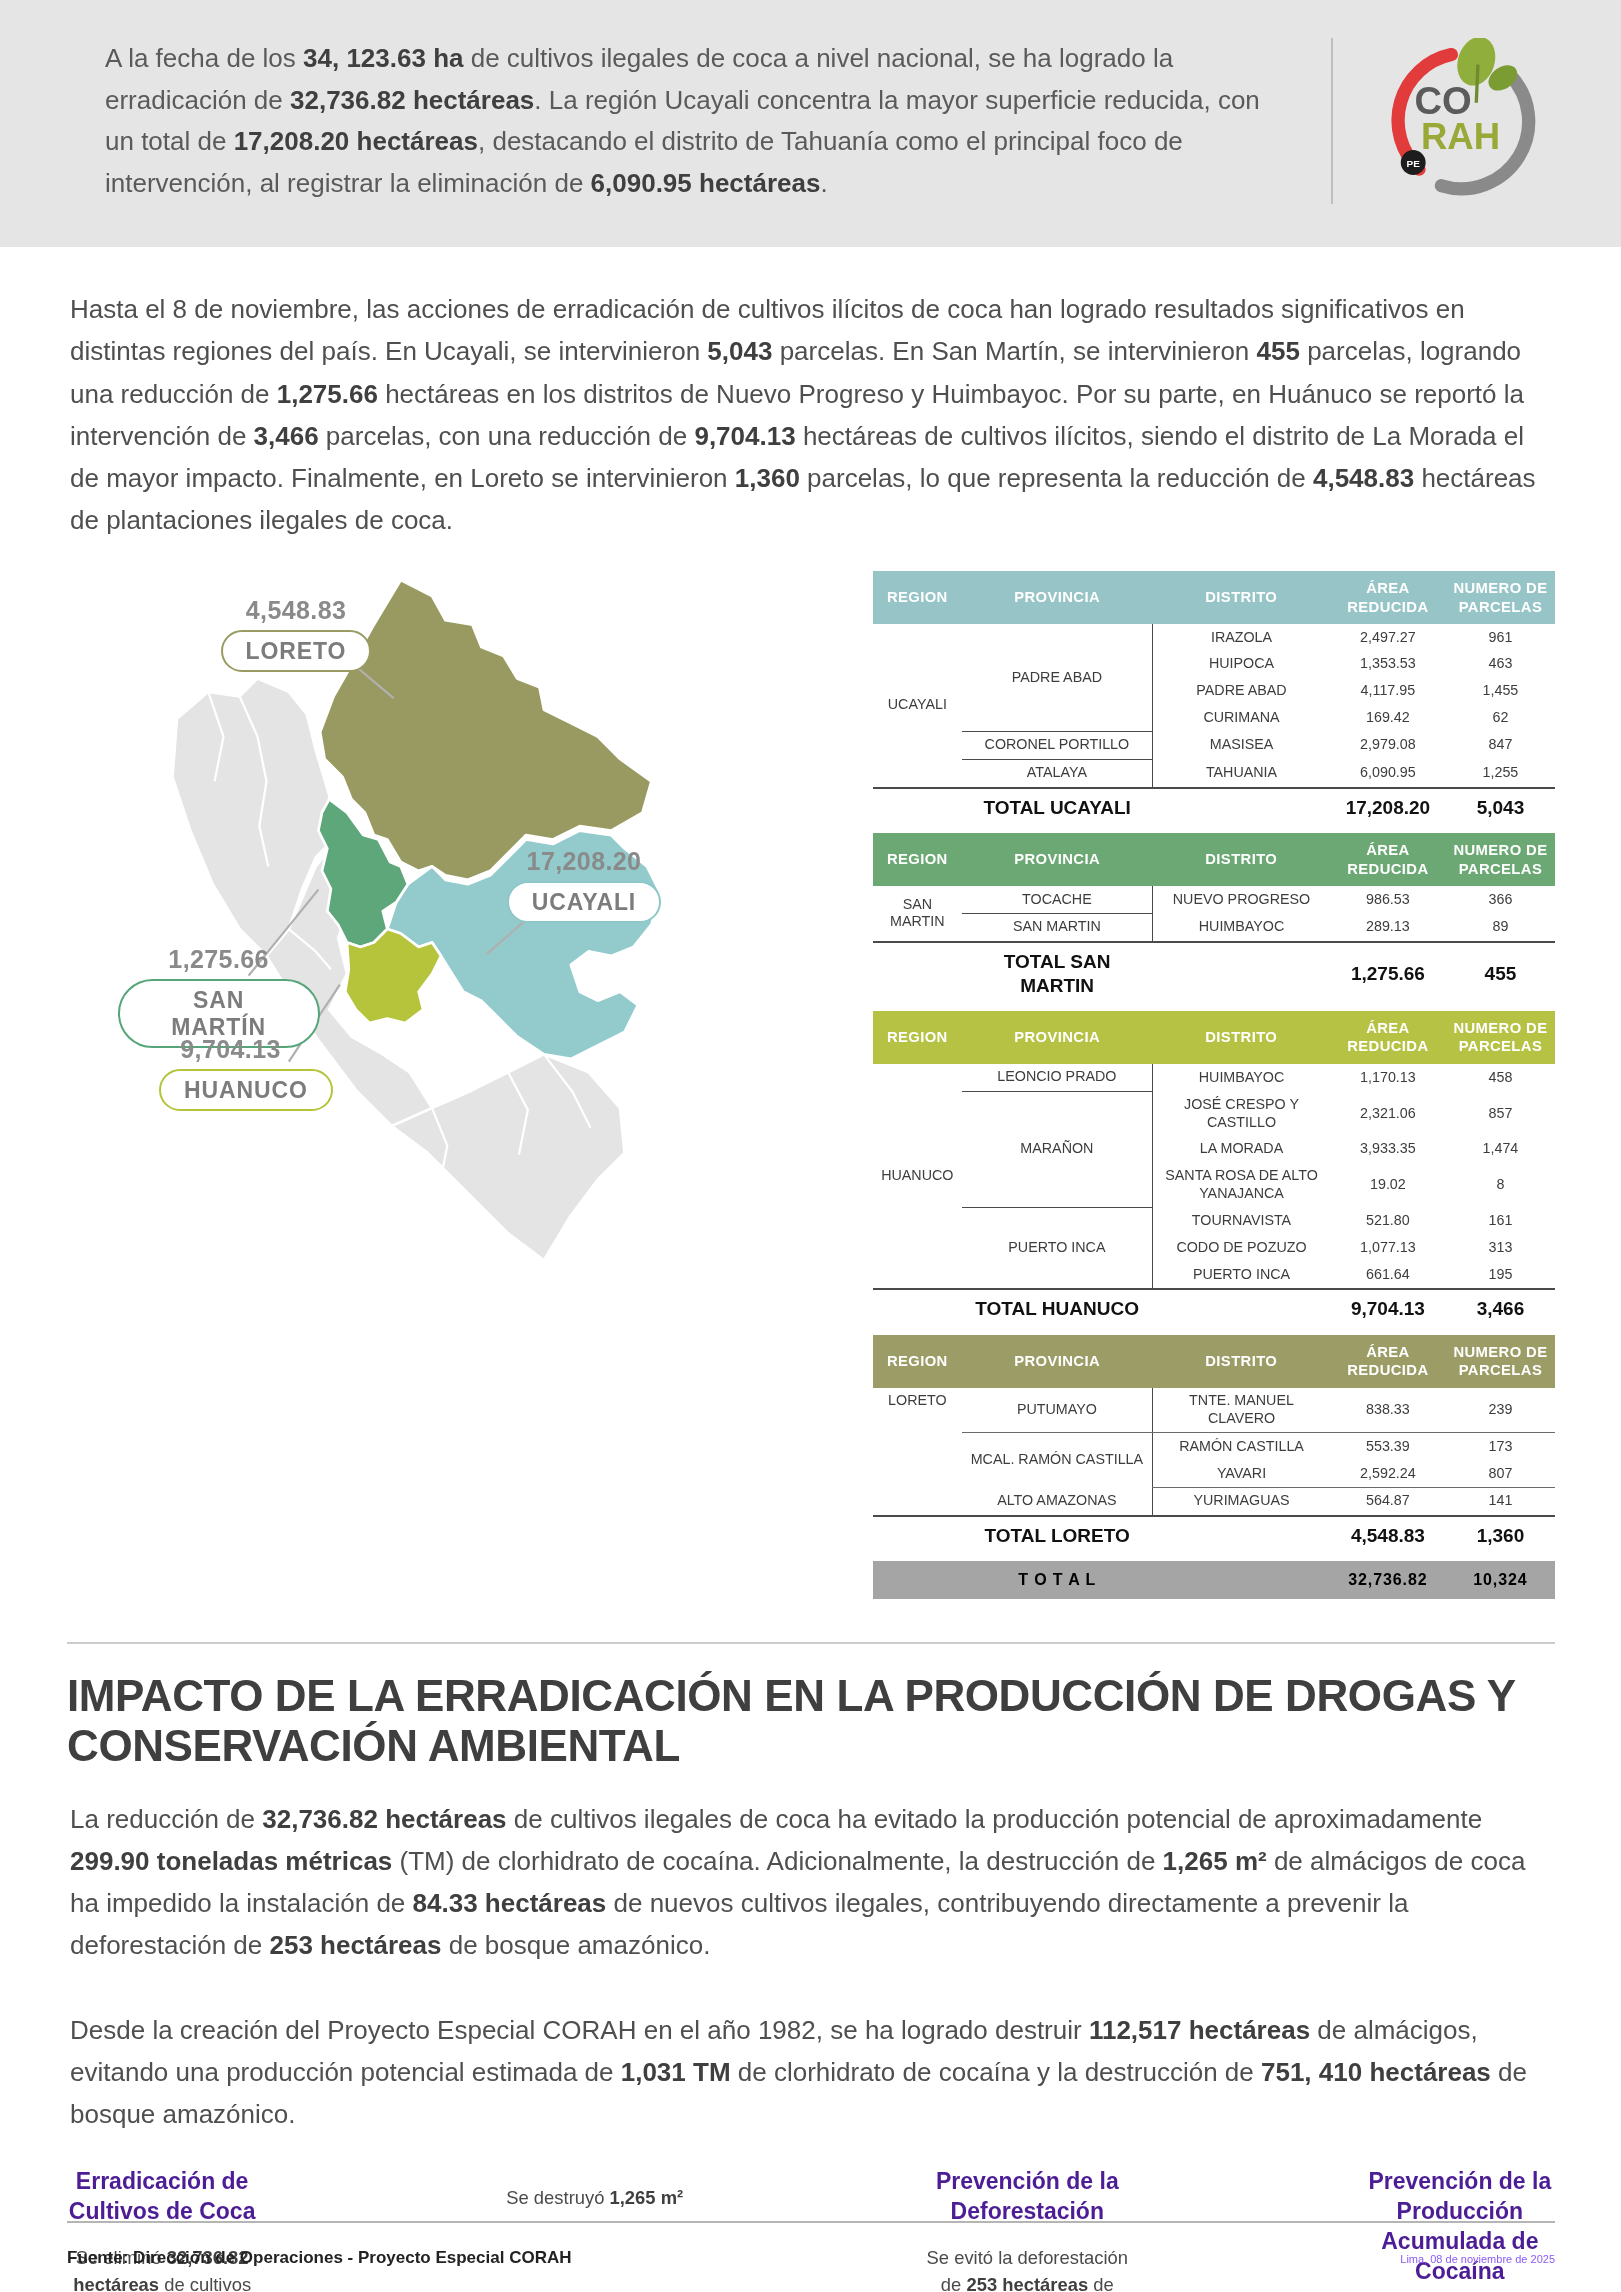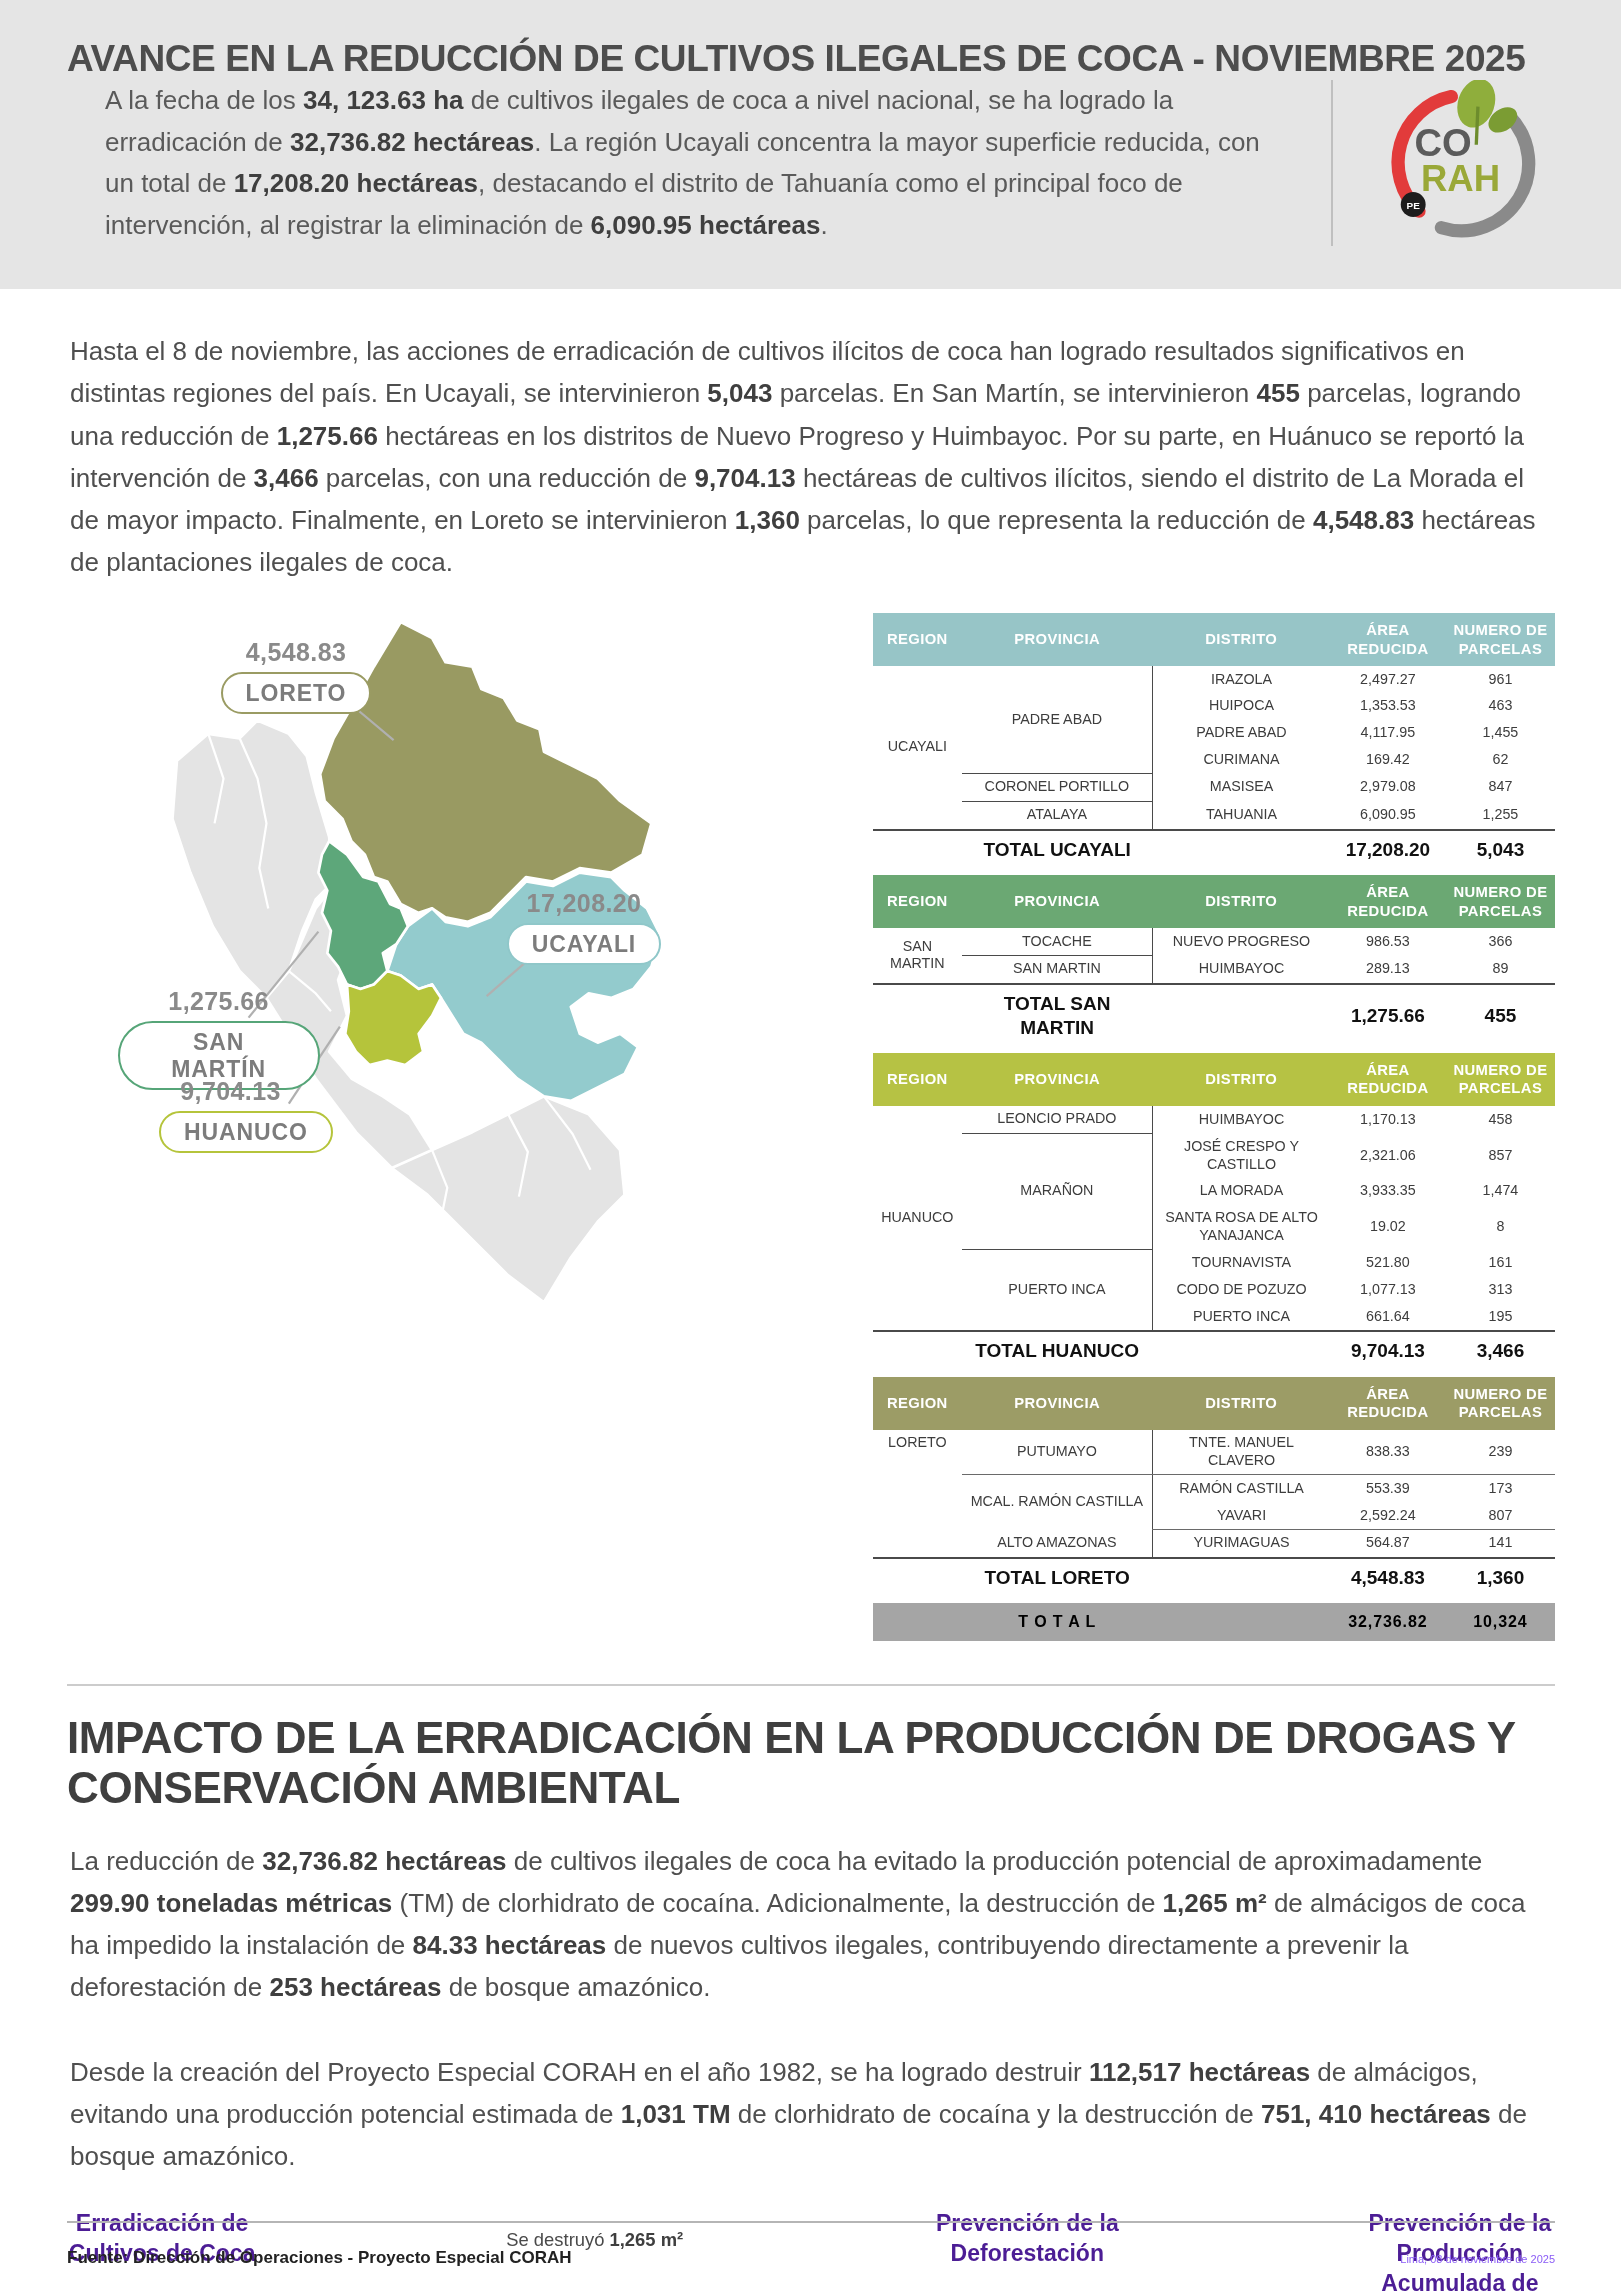--- a/index.html
+++ b/index.html
@@ -57,21 +57,20 @@
   
   .footer{position:absolute;left:67px;right:67px;bottom:25px;border-top:2.7px solid #b5b5b5;
      padding-top:25px;display:flex;justify-content:space-between;align-items:baseline}
   .footer .src{font-size:17px;font-weight:700;color:#222}
   .footer .date{font-size:11px;color:#8b5cf6}
 </style>
 </head>
 <body>
 
 <div class="header">
-  <h1 class="title">AVANCE EN LA REDUCCIÓN DE CULTIVOS ILEGALES DE COCA  - NOVIEMBRE 2025</h1>
   <div class="intro-row">
     <p class="intro-text"><span>A la fecha de los </span><b>34, 123.63 ha</b><span> de cultivos ilegales de coca a nivel nacional, se ha logrado la erradicación de </span><b>32,736.82 hectáreas</b><span>. La región Ucayali concentra la mayor superficie reducida, con un total de </span><b>17,208.20 hectáreas</b><span>, destacando el distrito de Tahuanía como el principal foco de intervención, al registrar la eliminación de </span><b>6,090.95 hectáreas</b><span>.</span></p>
     <div class="v-div"></div>
     <div class="logo-box">
       <svg width="166" height="166" viewBox="0 0 200 200">
         <path d="M 86,20 A 81,81 0 0 0 47,158" fill="none" stroke="#e23b3b" stroke-width="16" stroke-linecap="round"></path>
         <path d="M 156,44 A 81,81 0 0 1 74,178" fill="none" stroke="#8a8a8a" stroke-width="16" stroke-linecap="round"></path>
         <ellipse cx="116" cy="28" rx="22" ry="30" transform="rotate(18 116 28)" fill="#8fae3c"></ellipse>
         <ellipse cx="148" cy="48" rx="13" ry="19" transform="rotate(55 148 48)" fill="#7b9c33"></ellipse>
         <path d="M118 32 L116 78" stroke="#6d8c2d" stroke-width="4" fill="none"></path>

